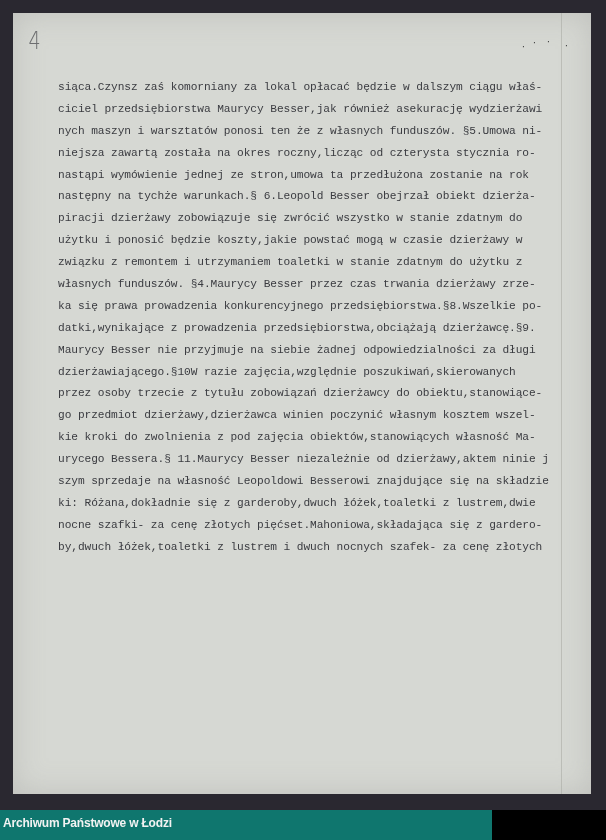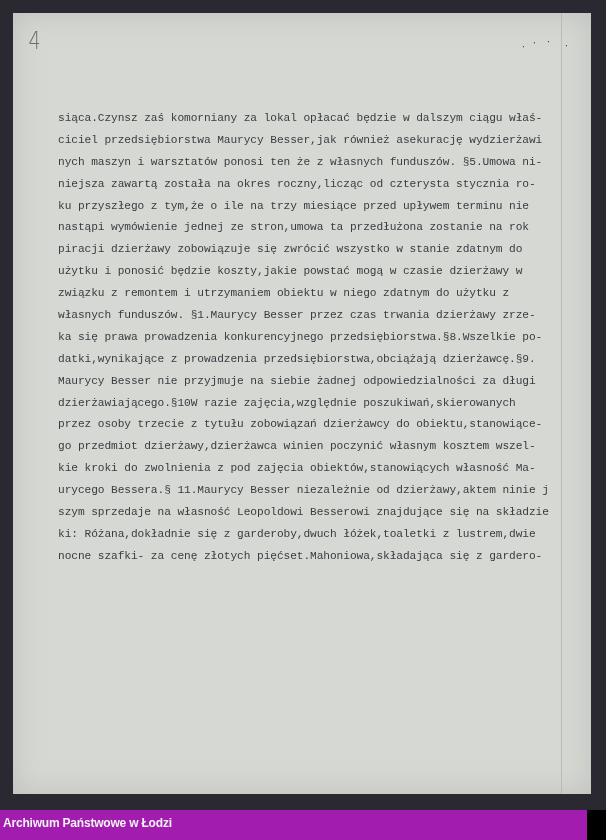--- a/index.html
+++ b/index.html
@@ -30,62 +30,63 @@
   .dots { position: absolute; color: #333; font-size: 8px; line-height: 1; }
   .text-block {
     position: absolute; left: 58px; top: 77px; width: 510px;
   }
   .line {
     height: 21.9px; line-height: 21.9px;
     font-size: 11.2px; color: #3a3b40; white-space: pre;
     letter-spacing: -0.08px;
   }
   .footer {
-    position: absolute; left: 0; top: 810px; width: 587px; height: 30px;
-    background: #a21caf;
+    position: absolute; left: 0; top: 810px; width: 492px; height: 30px;
+    background: #0f766e;
   }
   .footer-label {
     position: absolute; left: 3px; top: 6px;
     font-family: "Liberation Sans", sans-serif; font-weight: bold;
     font-size: 12px; color: #f2f2f2; letter-spacing: -0.2px;
   }
 </style>
 </head>
 <body>
 
 <div class="scan">
   <div class="page">
     <div class="fold-line"></div>
     <div class="page-number">4</div>
     <div class="dots" style="left:519px;top:26px;">·</div>
     <div class="dots" style="left:533px;top:25px;">·</div>
     <div class="dots" style="left:551px;top:29px;">·</div>
     <div class="dots" style="left:508px;top:30px;">·</div>
 
-    <div class="text-block" style="left:45px;top:64px;margin-top:31px;">
+    <div class="text-block" style="left:45px;top:64px;">
       <div class="line">siąca.Czynsz zaś komorniany za lokal opłacać będzie w dalszym ciągu właś-</div>
       <div class="line">ciciel przedsiębiorstwa Maurycy Besser,jak również asekurację wydzierżawi</div>
       <div class="line">nych maszyn i warsztatów ponosi ten że z własnych funduszów. §5.Umowa ni-</div>
       <div class="line">niejsza zawartą została na okres roczny,licząc od czterysta stycznia ro-</div>
-      <div class="line">ku przyszłego z tym,że o ile na trzy miesiące przed upływem terminu nie</div>
       <div class="line">nastąpi wymówienie jednej ze stron,umowa ta przedłużona zostanie na rok</div>
+      <div class="line">następny na tychże warunkach.§ 6.Leopold Besser obejrzał obiekt dzierża-</div>
       <div class="line">piracji dzierżawy zobowiązuje się zwrócić wszystko w stanie zdatnym do</div>
       <div class="line">użytku i ponosić będzie koszty,jakie powstać mogą w czasie dzierżawy w</div>
-      <div class="line">związku z remontem i utrzymaniem obiektu w niego zdatnym do użytku z</div>
-      <div class="line">własnych funduszów. §1.Maurycy Besser przez czas trwania dzierżawy zrze-</div>
+      <div class="line">związku z remontem i utrzymaniem toaletki w stanie zdatnym do użytku z</div>
+      <div class="line">własnych funduszów. §4.Maurycy Besser przez czas trwania dzierżawy zrze-</div>
       <div class="line">ka się prawa prowadzenia konkurencyjnego przedsiębiorstwa.§8.Wszelkie po-</div>
       <div class="line">datki,wynikające z prowadzenia przedsiębiorstwa,obciążają dzierżawcę.§9.</div>
       <div class="line">Maurycy Besser nie przyjmuje na siebie żadnej odpowiedzialności za długi</div>
       <div class="line">dzierżawiającego.§10W razie zajęcia,względnie poszukiwań,skierowanych</div>
       <div class="line">przez osoby trzecie z tytułu zobowiązań dzierżawcy do obiektu,stanowiące-</div>
       <div class="line">go przedmiot dzierżawy,dzierżawca winien poczynić własnym kosztem wszel-</div>
       <div class="line">kie kroki do zwolnienia z pod zajęcia obiektów,stanowiących własność Ma-</div>
       <div class="line">urycego Bessera.§ 11.Maurycy Besser niezależnie od dzierżawy,aktem ninie j</div>
       <div class="line">szym sprzedaje na własność Leopoldowi Besserowi znajdujące się na składzie</div>
       <div class="line">ki: Różana,dokładnie się z garderoby,dwuch łóżek,toaletki z lustrem,dwie</div>
       <div class="line">nocne szafki- za cenę złotych pięćset.Mahoniowa,składająca się z gardero-</div>
+      <div class="line">by,dwuch łóżek,toaletki z lustrem i dwuch nocnych szafek- za cenę złotych</div>
     </div>
   </div>
 </div>
 
 <div class="footer">
   <span class="footer-label">Archiwum Państwowe w Łodzi</span>
 </div>
 
 </body></html>

